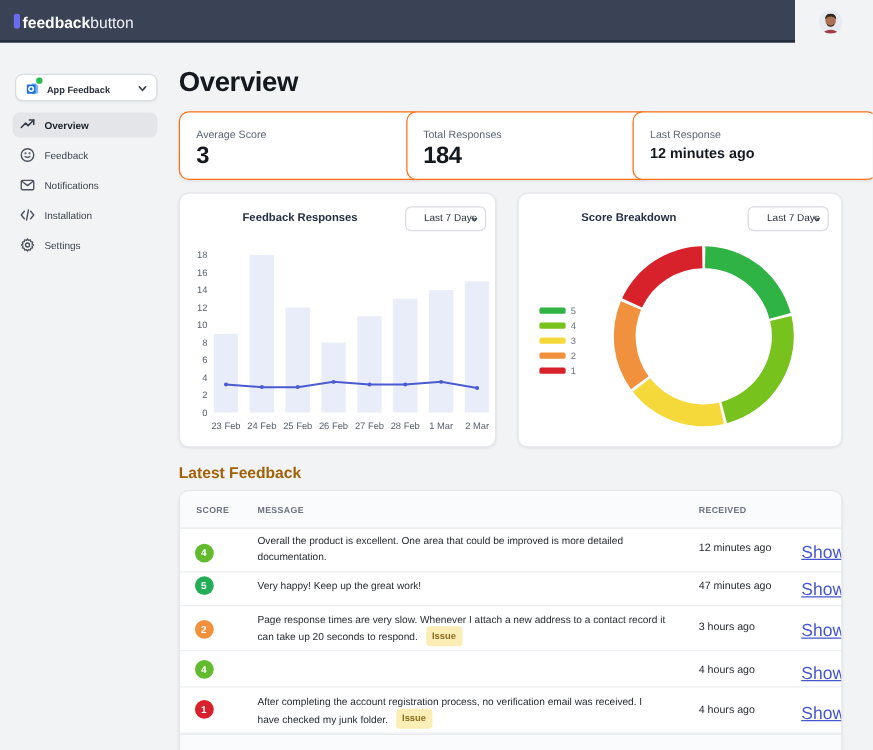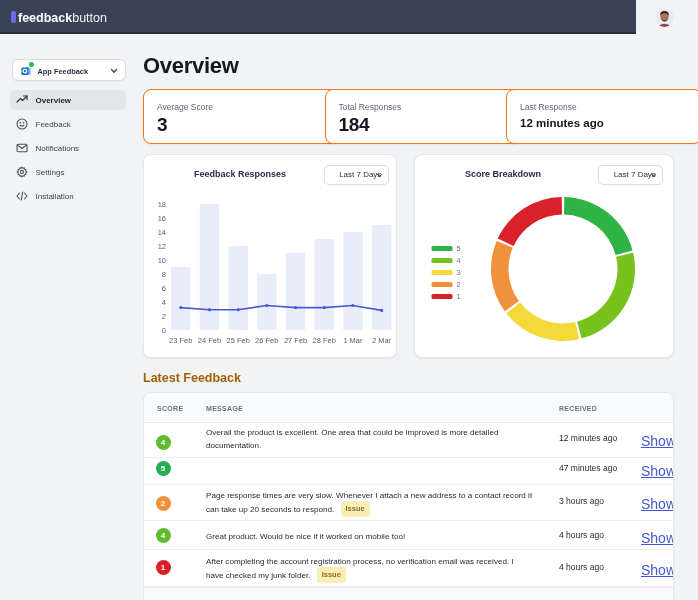--- a/index.html
+++ b/index.html
@@ -104,32 +104,32 @@
   </div>
   <div class="item">
     <svg class="ic" viewBox="0 0 24 24" fill="none" stroke="#4a525e" stroke-width="2.2" stroke-linecap="round" stroke-linejoin="round">
         <rect x="2" y="4.5" width="20" height="15" rx="2"></rect>
         <polyline points="3.5 6.5 12 13 20.5 6.5"></polyline>
       </svg>
     <div class="lb">Notifications</div>
   </div>
   <div class="item">
     <svg class="ic" viewBox="0 0 24 24" fill="none" stroke="#4a525e" stroke-width="2.2" stroke-linecap="round" stroke-linejoin="round">
-        <circle cx="12" cy="12" r="3.2"></circle>
-        <path d="M12 2.2 l1.7 2.3 2.8-.7 .8 2.8 2.8 .8-.7 2.8 2.3 1.8-2.3 1.8 .7 2.8-2.8 .8-.8 2.8-2.8-.7-1.7 2.3-1.7-2.3-2.8 .7-.8-2.8-2.8-.8 .7-2.8-2.3-1.8 2.3-1.8-.7-2.8 2.8-.8 .8-2.8 2.8 .7z"></path>
-      </svg>
-    <div class="lb">Settings</div>
-  </div>
-  <div class="item">
-    <svg class="ic" viewBox="0 0 24 24" fill="none" stroke="#4a525e" stroke-width="2.2" stroke-linecap="round" stroke-linejoin="round">
         <polyline points="7 6 2 12 7 18"></polyline>
         <polyline points="17 6 22 12 17 18"></polyline>
         <line x1="13.5" y1="4" x2="10.5" y2="20"></line>
       </svg>
     <div class="lb">Installation</div>
+  </div>
+  <div class="item">
+    <svg class="ic" viewBox="0 0 24 24" fill="none" stroke="#4a525e" stroke-width="2.2" stroke-linecap="round" stroke-linejoin="round">
+        <circle cx="12" cy="12" r="3.2"></circle>
+        <path d="M12 2.2 l1.7 2.3 2.8-.7 .8 2.8 2.8 .8-.7 2.8 2.3 1.8-2.3 1.8 .7 2.8-2.8 .8-.8 2.8-2.8-.7-1.7 2.3-1.7-2.3-2.8 .7-.8-2.8-2.8-.8 .7-2.8-2.3-1.8 2.3-1.8-.7-2.8 2.8-.8 .8-2.8 2.8 .7z"></path>
+      </svg>
+    <div class="lb">Settings</div>
   </div>
 </div>
 
 <div class="main">
   <h1>Overview</h1>
   <div class="cards">
     <div class="scard" style="left:0;">
       <div class="lab">Average Score</div>
       <div class="val">3</div>
     </div>
@@ -219,32 +219,32 @@
       <div style="left:415px;">RECEIVED</div>
     </div>
     <div class="trow" style="height:35px;">
       <div class="badge" style="background:#62bb2e; top:12px;">4</div>
       <div class="msg" style="top:3px;">Overall the product is excellent. One area that could be improved is more detailed documentation.</div>
       <div class="time" style="top:10px;">12 minutes ago</div>
       <div class="show" style="top:10px;">Show</div>
     </div>
     <div class="trow" style="height:27px;">
       <div class="badge" style="background:#23ae55; top:2.5px;">5</div>
+      <div class="msg" style="top:4px;">Very happy! Keep up the great work!</div>
       <div class="time" style="top:4.5px;">47 minutes ago</div>
       <div class="show" style="top:4.5px;">Show</div>
     </div>
     <div class="trow" style="height:36px;">
       <div class="badge" style="background:#f2913d; top:10.5px;">2</div>
       <div class="msg" style="top:4px;">Page response times are very slow. Whenever I attach a new address to a contact record it can take up 20 seconds to respond. <span class="issue">Issue</span></div>
       <div class="time" style="top:11px;">3 hours ago</div>
       <div class="show" style="top:11px;">Show</div>
     </div>
     <div class="trow" style="height:29px;">
       <div class="badge" style="background:#62bb2e; top:7px;">4</div>
-      <div class="msg" style="top:9px;">Great product. Would be nice if it worked on mobile too!</div>
       <div class="time" style="top:9px;">4 hours ago</div>
       <div class="show" style="top:9px;">Show</div>
     </div>
     <div class="trow" style="height:37px;">
       <div class="badge" style="background:#d7212b; top:9.5px;">1</div>
       <div class="msg" style="top:4.5px;">After completing the account registration process, no verification email was received. I have checked my junk folder. <span class="issue">Issue</span></div>
       <div class="time" style="top:11.5px;">4 hours ago</div>
       <div class="show" style="top:11.5px;">Show</div>
     </div>
     <div class="tfoot"></div>

